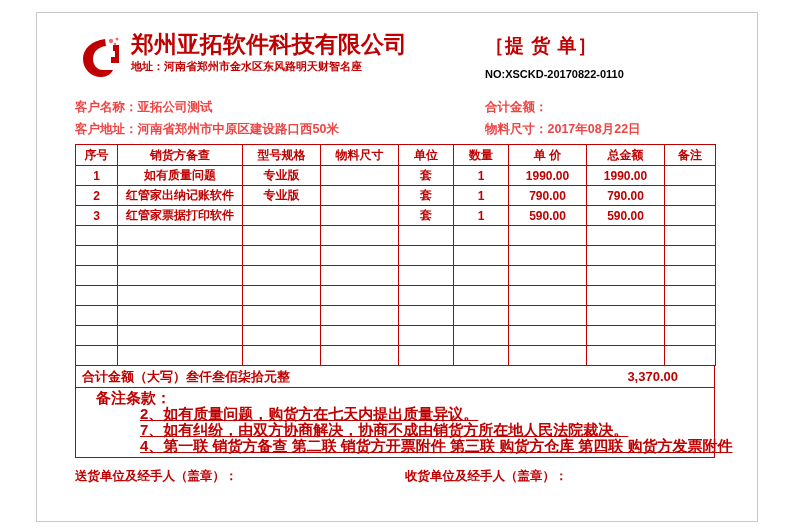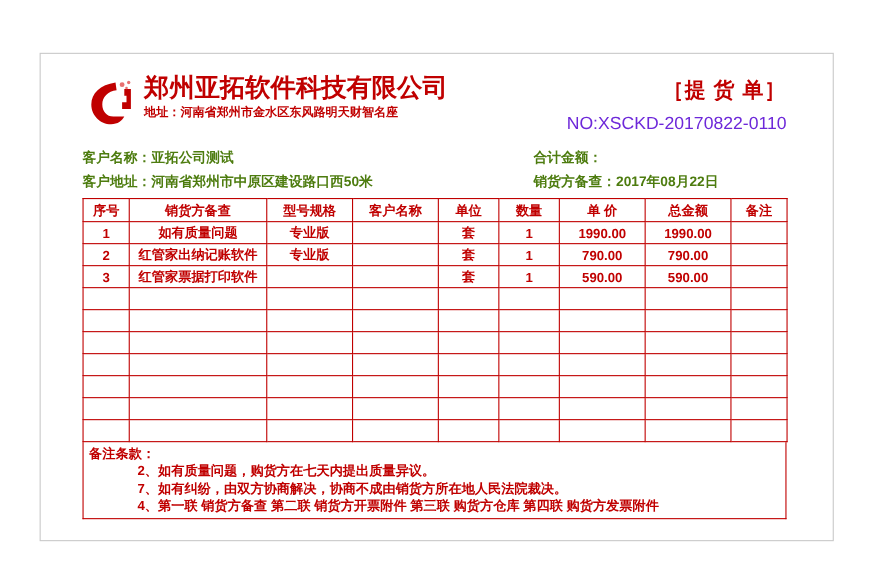--- a/index.html
+++ b/index.html
@@ -18,25 +18,24 @@
     position: relative;
     width: 794px;
     height: 529px;
     background: #fff;
   }
   .sheet {
     position: absolute;
     left: 36px;
     top: 12px;
     width: 722px;
-    height: 444px;
+    height: 510px;
     background: #fff;
     border: 1px solid #c9c9c9;
     box-sizing: border-box;
-    margin-top: 36px;
   }
   .doc-inner {
     position: absolute;
     left: 38px;
     top: 18px;
     width: 640px;
   }
 
   
   .header {
@@ -70,43 +69,43 @@
     line-height: 15px;
     margin-top: 2px;
   }
   .company-line .lbl {
     letter-spacing: 0;
   }
   .title-block {
     position: absolute;
     right: 0px;
     top: 2px;
-    text-align: right;
+    text-align: left;
     width: 230px;
   }
   .doc-title {
     font-size: 19px;
     font-weight: bold;
     color: #c00000;
     letter-spacing: 1px;
   }
   .doc-no {
-    font-size: 16px;
-    font-weight: normal;
-    color: #6d28d9;
+    font-size: 11px;
+    font-weight: bold;
+    color: #000000;
     margin-top: 9px;
     letter-spacing: 0px;
     font-family: "Liberation Sans", sans-serif;
   }
 
   
   .meta {
     margin-top: 4px;
     font-size: 12.5px;
-    color: #4d7c0f;
+    color: #ef4444;
     font-weight: bold;
   }
   .meta-row {
     display: flex;
     line-height: 20px;
     margin-bottom: 2px;
   }
   .meta-cell {
     white-space: nowrap;
   }
@@ -161,29 +160,29 @@
   }
   .total-label { flex: 1; }
   .total-amount { padding-right: 30px; }
 
   
   .remarks {
     width: 640px;
     border: 1px solid #c00000;
     border-top: none;
     box-sizing: border-box;
-    padding: 2px 4px 3px 5px;
-    font-size: 12px;
+    padding: 2px 4px 3px 20px;
+    font-size: 15px;
     color: #c00000;
     font-weight: bold;
     line-height: 16px;
   }
   .remarks .r-line { white-space: nowrap; }
   .remarks .r-first { display: flex; }
-  .remarks .r-indent { padding-left: 44px; }
+  .remarks .r-indent { padding-left: 44px; text-decoration: underline; }
 
   
   .footer {
     margin-top: 10px;
     display: flex;
     font-size: 12.5px;
     font-weight: bold;
     color: #c00000;
   }
   .footer .f1 { width: 330px; }
@@ -224,21 +223,21 @@
           </div>
           <div class="meta-cell">
             <span>合计金额：</span><span class="val"></span>
           </div>
         </div>
         <div class="meta-row">
           <div class="meta-cell left">
             <span>客户地址：</span><span class="val">河南省郑州市中原区建设路口西50米</span>
           </div>
           <div class="meta-cell">
-            <span>销货方备查：</span><span class="val">2017年08月22日</span>
+            <span>物料尺寸：</span><span class="val">2017年08月22日</span>
           </div>
         </div>
       </div>
 
       <table class="items">
         <colgroup>
           <col style="width:42px">
           <col style="width:125px">
           <col style="width:78px">
           <col style="width:78px">
@@ -246,21 +245,21 @@
           <col style="width:55px">
           <col style="width:78px">
           <col style="width:78px">
           <col style="width:51px">
         </colgroup>
         <thead>
           <tr>
             <th>序号</th>
             <th>销货方备查</th>
             <th>型号规格</th>
-            <th>客户名称</th>
+            <th>物料尺寸</th>
             <th>单位</th>
             <th>数量</th>
             <th>单 价</th>
             <th>总金额</th>
             <th>备注</th>
           </tr>
         </thead>
         <tbody>
           <tr>
             <td>1</td>
@@ -368,26 +367,34 @@
             <td></td>
             <td></td>
             <td></td>
             <td class="num-right"></td>
             <td class="num-right"></td>
             <td></td>
           </tr>
         </tbody>
       </table>
 
+      <div class="total-row">
+        <div class="total-label">合计金额（大写）叁仟叁佰柒拾元整</div>
+        <div class="total-amount">3,370.00</div>
+      </div>
 
       <div class="remarks">
         <div class="r-first">
           <span>备注条款：</span>
         </div>
         <div class="r-line r-indent">2、如有质量问题，购货方在七天内提出质量异议。</div>
         <div class="r-line r-indent">7、如有纠纷，由双方协商解决，协商不成由销货方所在地人民法院裁决。</div>
         <div class="r-line r-indent">4、第一联 销货方备查 第二联 销货方开票附件  第三联 购货方仓库 第四联  购货方发票附件</div>
       </div>
 
+      <div class="footer">
+        <div class="f1">送货单位及经手人（盖章）：</div>
+        <div>收货单位及经手人（盖章）：</div>
+      </div>
 
     </div>
   </div>
 </div>
 
 </body></html>

